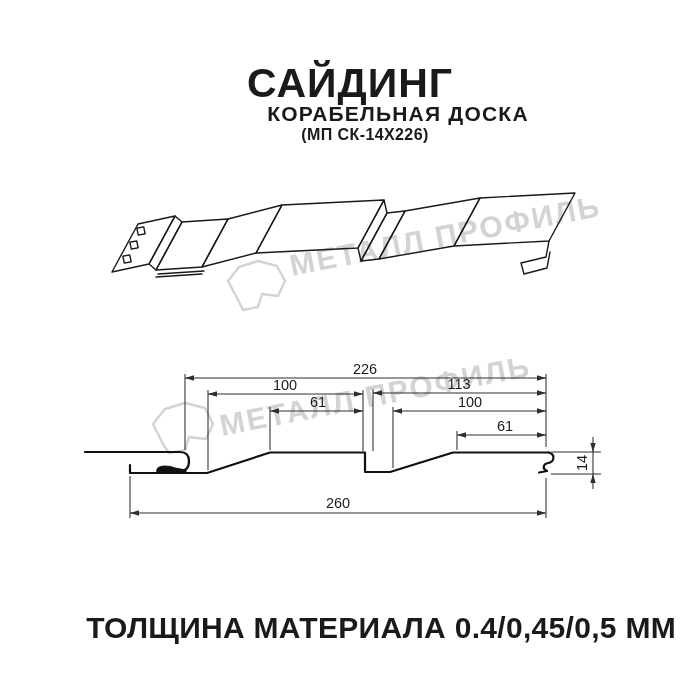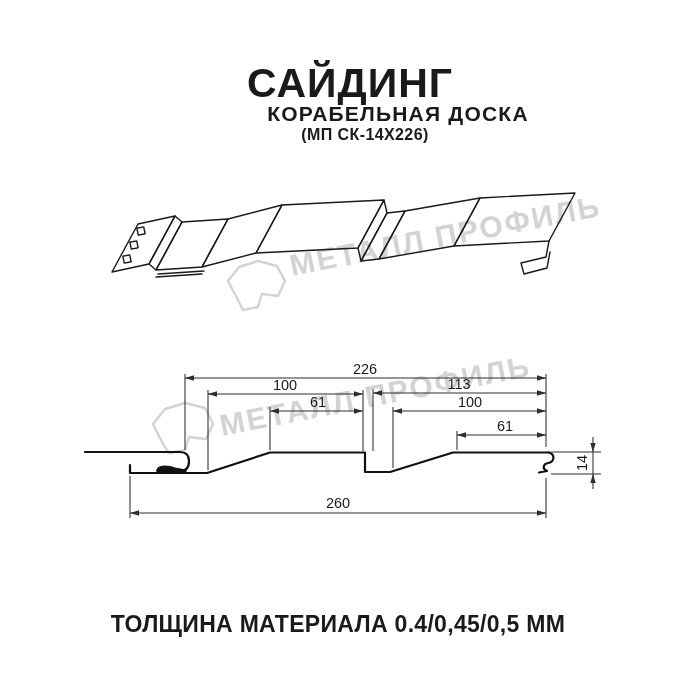--- a/index.html
+++ b/index.html
@@ -2,22 +2,22 @@
 <html><head>
 <meta charset="utf-8">
 <style>
   html,body{margin:0;padding:0;background:#fff;}
   #page{position:relative;width:700px;height:700px;background:#ffffff;overflow:hidden;
         font-family:"Liberation Sans",sans-serif;color:#1a1a1a;}
   .hdr{position:absolute;left:0;width:700px;text-align:center;}
   #title{top:60px;font-size:41px;font-weight:bold;letter-spacing:1px;}
   #subtitle{top:102px;font-size:21px;font-weight:bold;letter-spacing:1.2px;padding-left:48px;}
   #model{top:126px;font-size:16px;font-weight:bold;letter-spacing:.4px;margin-left:15px;}
-  #footer{position:absolute;left:0;top:611px;width:676px;text-align:center;
-          font-size:23px;font-weight:bold;letter-spacing:.3px;}
+  #footer{position:absolute;left:0;top:611px;width:676px;text-align:right;
+          font-size:30px;font-weight:bold;letter-spacing:.3px;}
   svg{position:absolute;display:block;}
   #svg3d{left:85px;top:185px;}
   #svgsec{left:80px;top:355px;}
   .ln{fill:none;stroke:#1a1a1a;stroke-width:1.4;stroke-linejoin:round;stroke-linecap:round;}
   .prof{fill:none;stroke:#111;stroke-width:2.2;stroke-linejoin:round;stroke-linecap:round;}
   .dim{fill:none;stroke:#2e2e2e;stroke-width:1.05;}
   .arr{fill:#2e2e2e;stroke:none;}
   .dtxt{font-family:"Liberation Sans",sans-serif;font-size:14.5px;fill:#1a1a1a;}
   .wm{fill:#d3d3d3;font-family:"Liberation Sans",sans-serif;font-weight:bold;
       font-size:30px;letter-spacing:2px;}

